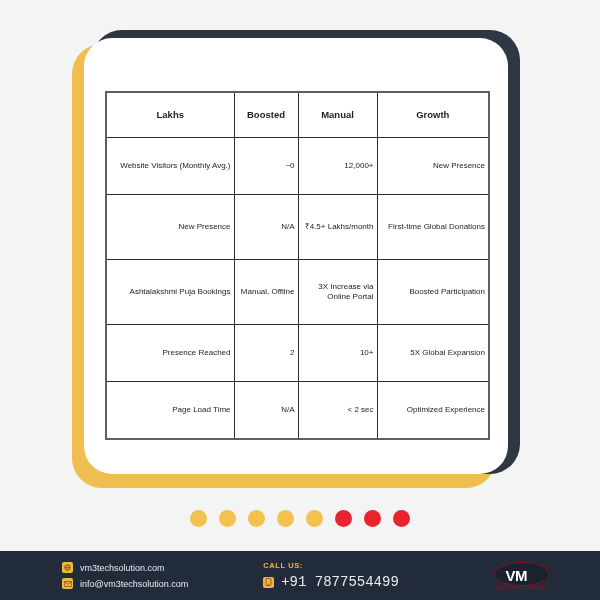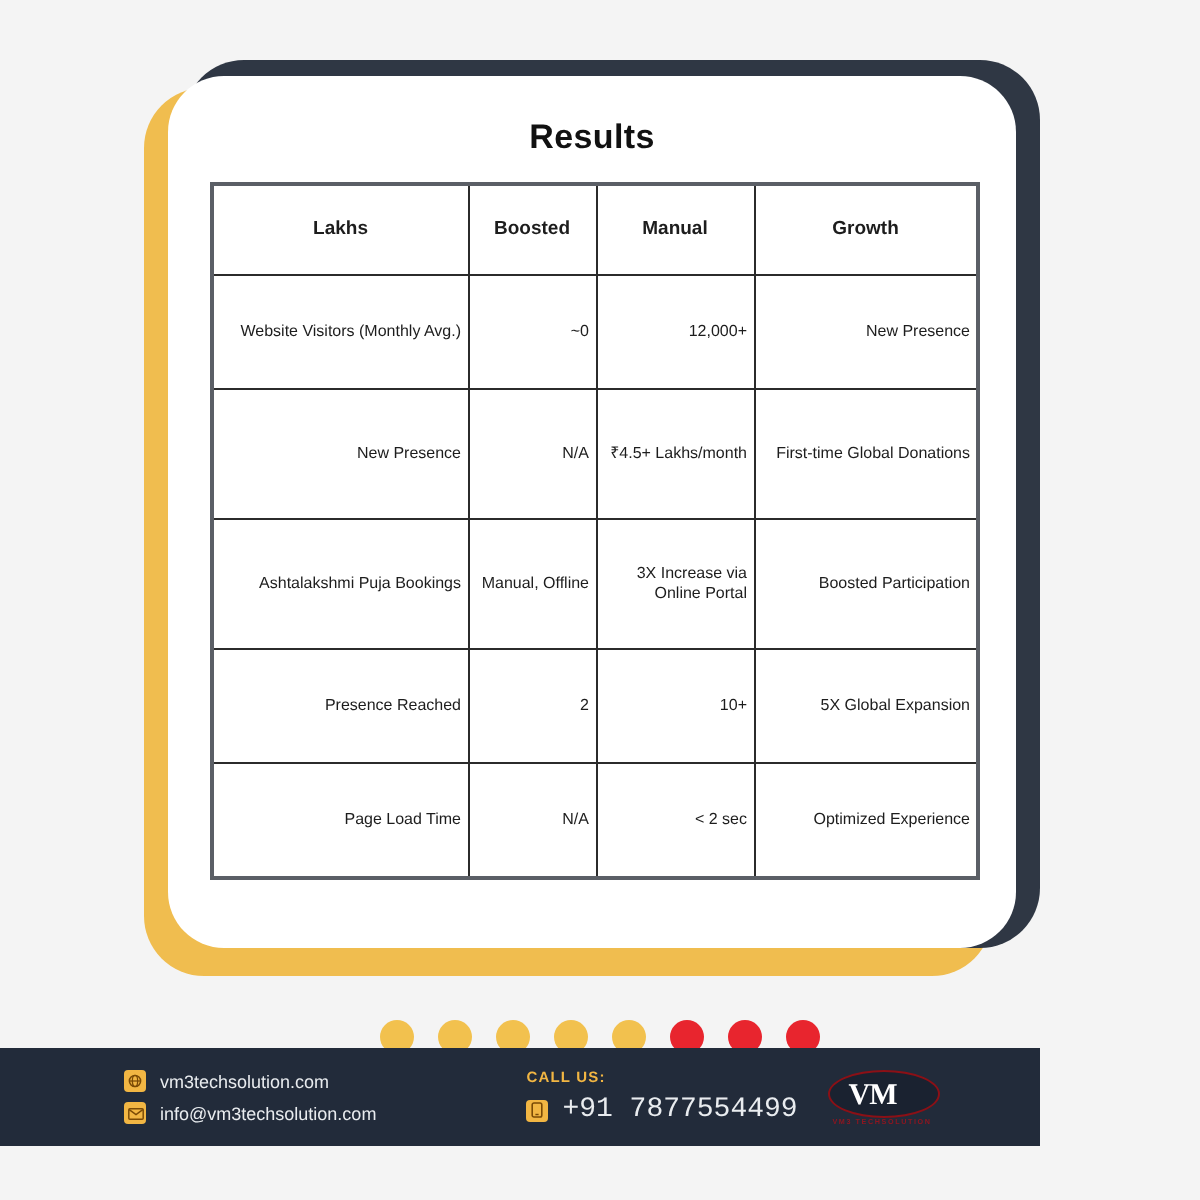--- a/index.html
+++ b/index.html
@@ -136,22 +136,22 @@
     width: 17px;
     height: 17px;
     border-radius: 50%;
     display: block;
   }
 
   
   #footer-bar {
     position: absolute;
     left: 0;
-    top: 524px;
-    width: 520px;
+    top: 551px;
+    width: 600px;
     height: 49px;
     background: #222b3a;
     display: flex;
     align-items: center;
     box-sizing: border-box;
   }
 
   #footer-contact {
     margin-left: 62px;
     display: flex;
@@ -223,21 +223,21 @@
     left: 6px;
     top: 1px;
     width: 54px;
     height: 22px;
     border-radius: 50%;
     border: 1.5px solid #8b1016;
     background: #1a2230;
   }
   #logo-text {
     position: relative;
-    font-family: Liberation Serif, serif;
+    font-family: Liberation Sans, sans-serif;
     font-weight: bold;
     font-size: 15px;
     color: #ffffff;
     letter-spacing: -0.5px;
     z-index: 2;
   }
   #logo-three {
     color: #d32030;
     font-size: 17px;
   }
@@ -256,21 +256,20 @@
 </head>
 <body>
 
 <div id="card-stack">
 
   <div class="layer" id="accent-layer-yellow"></div>
   <div class="layer" id="accent-layer-navy"></div>
 
   <div id="results-card">
 
-    <h1 id="card-title">Results</h1>
 
     <div id="results-table-wrap">
       <table id="results-table">
         <colgroup>
           <col class="col-metric">
           <col class="col-before">
           <col class="col-after">
           <col class="col-growth">
         </colgroup>
         <thead>

